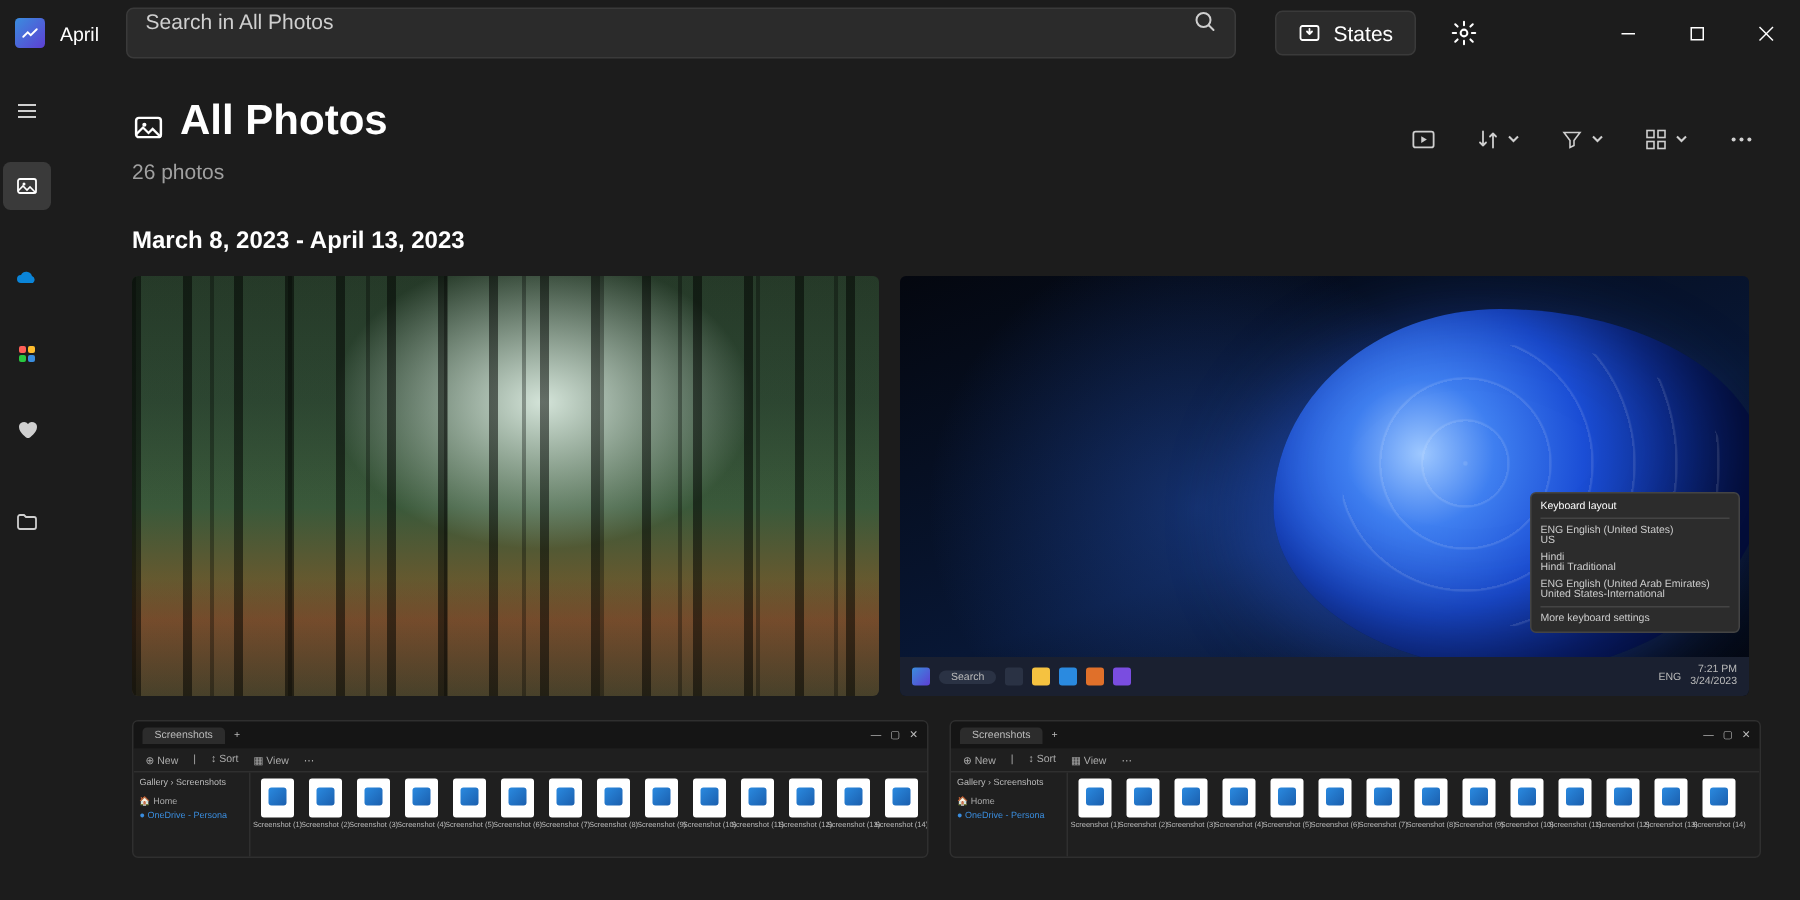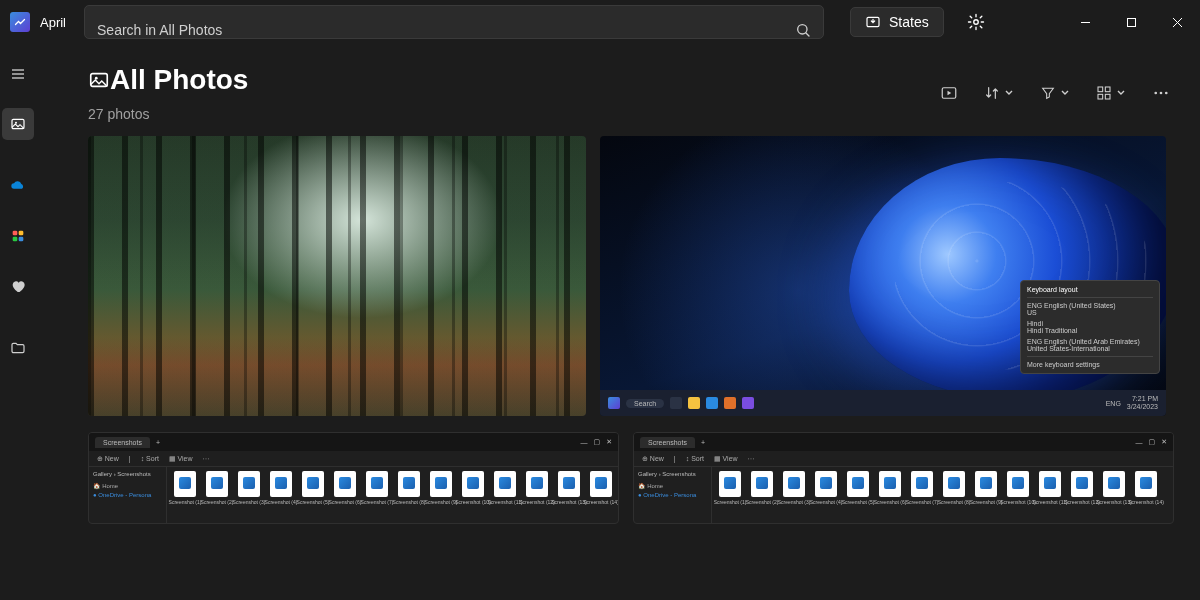--- a/index.html
+++ b/index.html
@@ -31,21 +31,21 @@
 }
 .app-name { font-size: 13px; color: #fff; margin-right: 8px;}
 .search-box {
   flex: 1;
   max-width: 740px;
   height: 34px;
   background: #2b2b2b;
   border-radius: 5px;
   border: 1px solid #3a3a3a;
   display: flex;
-  align-items: flex-end;
+  align-items: flex-start;
   padding: 0 12px;
   color: #cfcfcf;
 }
 .search-box input {
   flex: 1;
   background: transparent;
   border: none;
   outline: none;
   color: #fff;
   font-size: 14px;
@@ -94,21 +94,21 @@
 }
 .sb-item.active{background:#3a3a3a;color:#fff;}
 
 .main {
   flex:1;
   padding: 20px 26px 0 52px;
   overflow-y:auto;
 }
 .header-row{display:flex;align-items:center;justify-content:space-between;}
 .title-wrap{display:flex;flex-direction:column;gap:4px;}
-.title-line{display:flex;align-items:center;}
+.title-line{display:flex;align-items:flex-end;gap:10px;}
 .page-title{font-size:28px;font-weight:600;}
 .subtitle{color:#a0a0a0;font-size:14px;margin-top:6px;}
 .toolbar{display:flex;align-items:center;gap:18px;color:#cfcfcf;}
 .tool{display:flex;align-items:center;gap:4px;cursor:pointer;padding:4px;border-radius:4px;}
 
 .date-header{margin-top:30px;font-size:16px;font-weight:600;color:#fff;}
 .photo-grid{margin-top:14px;display:flex;gap:14px;flex-wrap:wrap;}
 .photo-row{display:flex;gap:14px;width:100%;}
 .thumb{border-radius:4px;overflow:hidden;position:relative;}
 
@@ -293,21 +293,21 @@
         <div class="title-line">
           <span>
             <svg width="22" height="22" viewBox="0 0 24 24" fill="none">
                 <rect x="3" y="5" width="18" height="14" rx="2" stroke="#fff" stroke-width="1.8"></rect>
                 <circle cx="9" cy="10" r="1.5" fill="#fff"></circle>
                 <path d="M3 17l5-5 4 4 3-3 6 6" stroke="#fff" stroke-width="1.6"></path>
               </svg>
           </span>
           <h1 class="page-title">All Photos</h1>
         </div>
-        <div class="subtitle">27 photos</div>
+        <div class="subtitle">26 photos</div>
       </div>
 
       <div class="toolbar">
         <div class="tool">
           <svg width="18" height="18" viewBox="0 0 24 24" fill="none">
               <rect x="3" y="5" width="18" height="14" rx="2" stroke="#cfcfcf" stroke-width="1.6"></rect>
               <path d="M10 9l5 3-5 3V9z" fill="#cfcfcf"></path>
             </svg>
         </div>
         <div class="tool">
@@ -340,20 +340,21 @@
         <div class="tool">
           <svg width="18" height="18" viewBox="0 0 24 24" fill="#cfcfcf">
               <circle cx="5" cy="12" r="1.8"></circle>
               <circle cx="12" cy="12" r="1.8"></circle>
               <circle cx="19" cy="12" r="1.8"></circle>
             </svg>
         </div>
       </div>
     </div>
 
+    <div class="date-header">March 8, 2023 - April 13, 2023</div>
 
     <div class="photo-grid">
 
       <div class="photo-row">
         <div class="thumb forest"></div>
         <div class="thumb bloom">
           <div class="bloom-shape"></div>
           <div class="kb-popup">
             <div style="color:#fff;">Keyboard layout</div>
             <div class="hline"></div>

